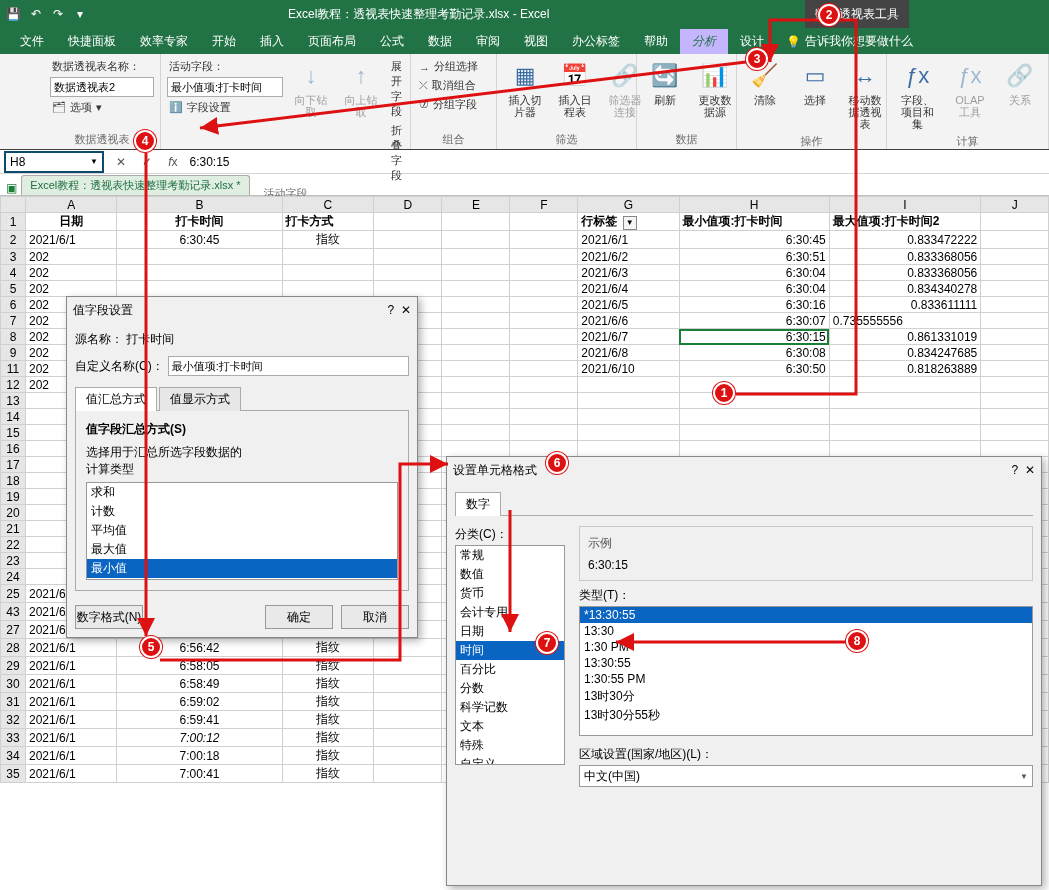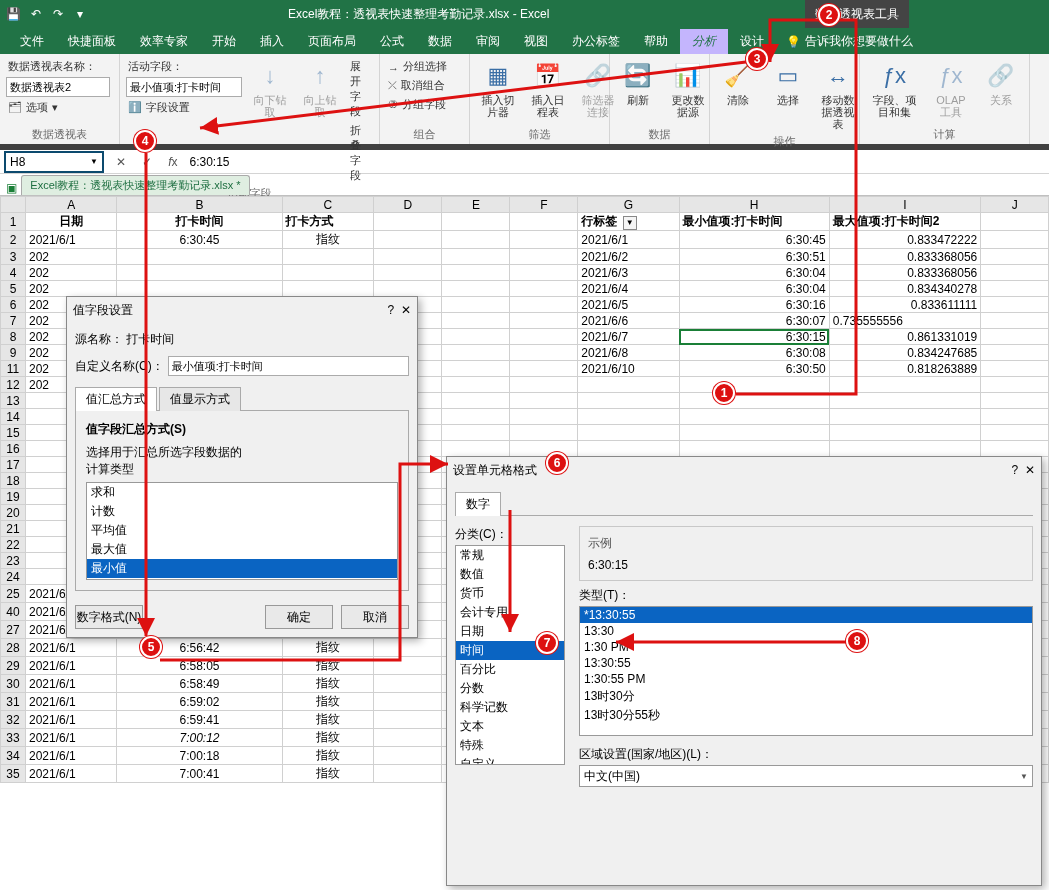--- a/index.html
+++ b/index.html
@@ -7,21 +7,21 @@
   .titlebar { height: 28px; background: #217346; color: #fff; display: flex; align-items: center; padding: 0 6px; }
   .titlebar .qat { display: flex; gap: 6px; align-items: center; }
   .titlebar .qicon { width: 16px; height: 16px; display:inline-flex; align-items:center; justify-content:center; font-size:12px; color:#fff;}
   .titlebar .title { flex:0 0 auto; margin-left:200px; color:#fff; }
   .titlebar .tool-tab { position:absolute; right:140px; top:0; height:28px; display:flex; align-items:center; padding:0 10px; background:#444; color:#fff; }
   .tabs { height:26px; background:#217346; display:flex; align-items:flex-end; padding-left:8px; gap:0; }
   .tabs .tab { color:#fff; padding:4px 12px; cursor:pointer; font-size:12px;}
   .tabs .tab.active { background:#c4b5fd; color:#217346;font-style:italic; }
   .tabs .tab.design { color:#fff; }
   .tabs .tell { display:flex; align-items:center; color:#fff; padding:4px 10px; gap:4px;}
-  .ribbon { height:96px; background:#f3f3f3; border-bottom:6px solid #404040; display:flex; }
+  .ribbon { height:96px; background:#f3f3f3; border-bottom:1px solid #404040; display:flex;padding-left:44px; }
   .r-group { border-right:1px solid #d4d4d4; padding:4px 6px 2px 6px; display:flex; flex-direction:column; justify-content:space-between; }
   .r-group .g-body { display:flex; gap:6px; flex:1; align-items:flex-start;}
   .r-group .g-label { text-align:center; color:#6a6a6a; font-size:11px; padding-top:2px;}
   .r-btn { display:flex; flex-direction:column; align-items:center; justify-content:flex-start; gap:2px; padding:2px 4px; min-width:44px; }
   .r-btn .icn { width:32px; height:32px; display:flex; align-items:center; justify-content:center; font-size:22px; color:#3a6ea5;}
   .r-btn .lab { font-size:11px; text-align:center; color:#333; line-height:1.1;}
   .r-btn.disabled { opacity:0.45; }
   .r-small { font-size:11px; color:#333; padding:1px 2px; display:flex; align-items:center; gap:4px;}
   .r-input { border:1px solid #ababab; background:#fff; height:20px; font-size:11px; padding:0 3px; }
   .formula-bar { height:24px; border-bottom:1px solid #d4d4d4; display:flex; align-items:center;}
@@ -551,21 +551,21 @@
           <td style="text-align: center;">指纹</td>
           <td></td>
           <td></td>
           <td></td>
           <td></td>
           <td style="text-align: right;"></td>
           <td style="text-align: right;"></td>
           <td></td>
         </tr>
         <tr>
-          <th class="rowh">40</th>
+          <th class="rowh">43</th>
           <td>2021/6/1</td>
           <td style="text-align: center;">6:55:31</td>
           <td style="text-align: center;">指纹</td>
           <td></td>
           <td></td>
           <td></td>
           <td></td>
           <td style="text-align: right;"></td>
           <td style="text-align: right;"></td>
           <td></td>

